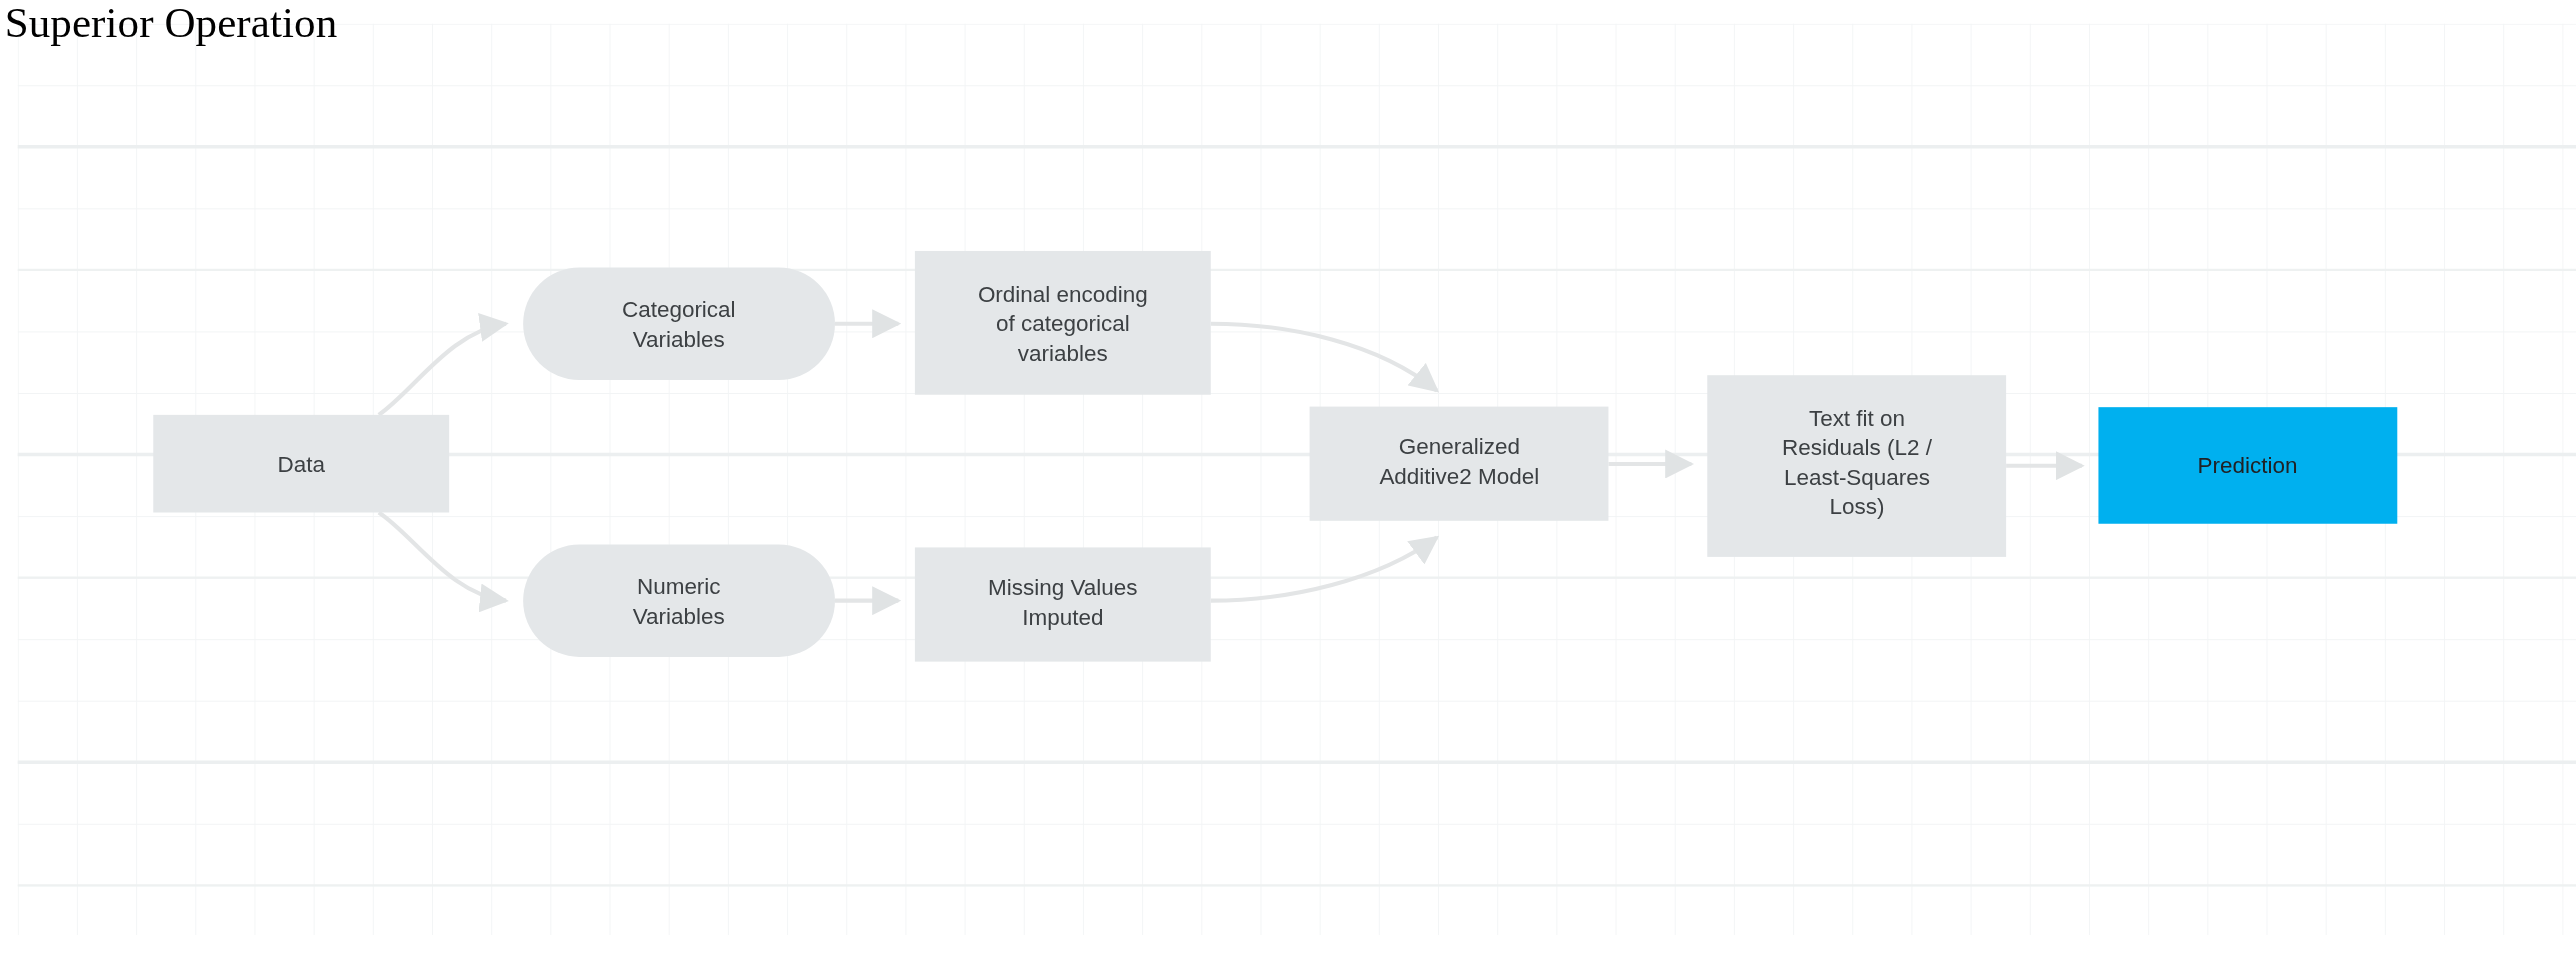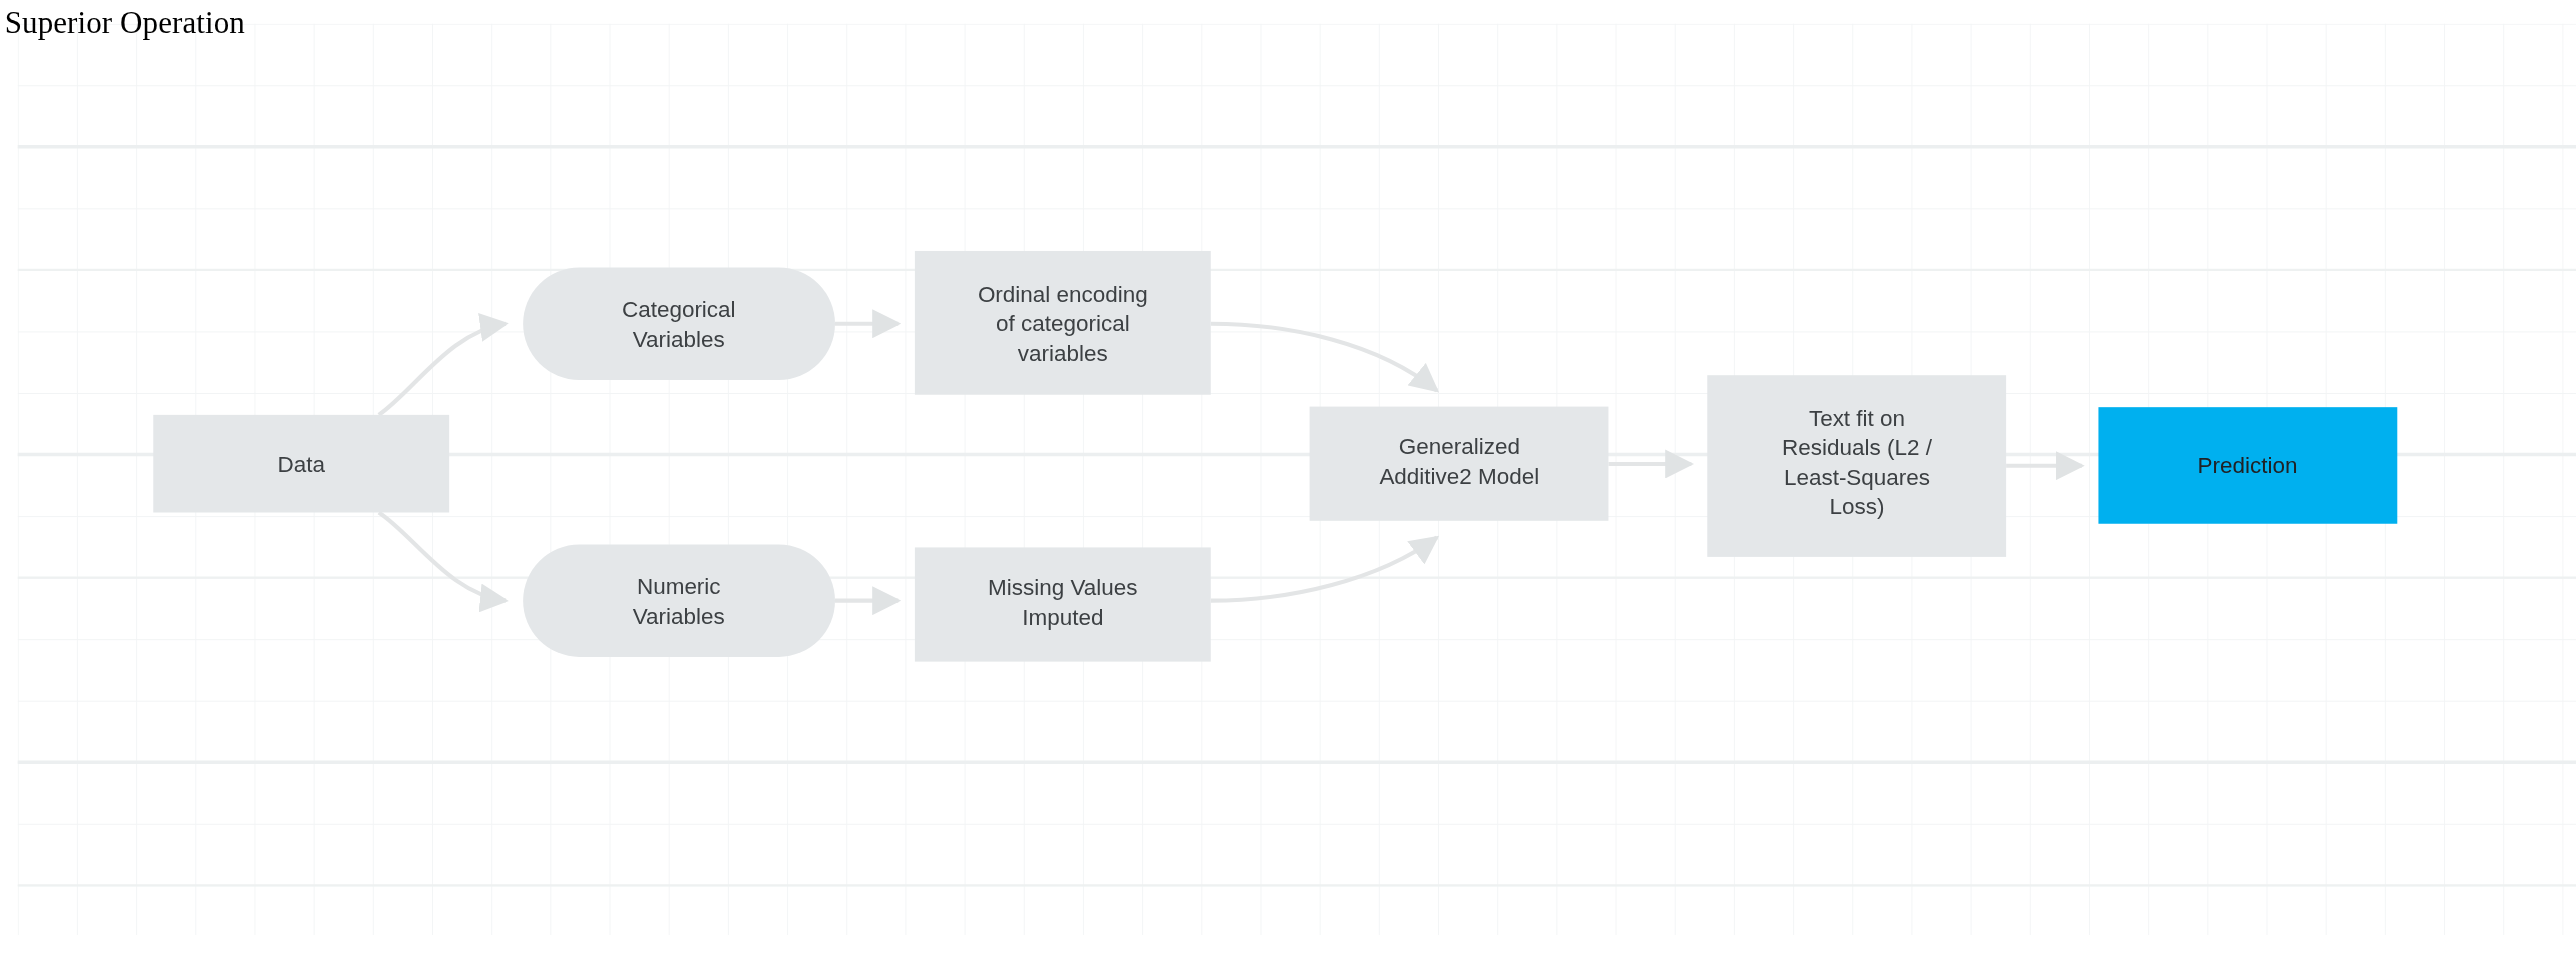--- a/index.html
+++ b/index.html
@@ -12,21 +12,21 @@
     height: 954px;
     font-family: "Liberation Sans", sans-serif;
     overflow: hidden;
     position: relative;
   }
   #page-title {
     position: absolute;
     left: 4.7px;
     top: 0px;
     font-family: "Liberation Serif", serif;
-    font-size: 31px;
+    font-size: 43px;
     line-height: 45px;
     color: #000000;
     letter-spacing: 0.1px;
     white-space: nowrap;
     z-index: 5;
   }
   #canvas {
     position: absolute;
     left: 0;
     top: 0;

